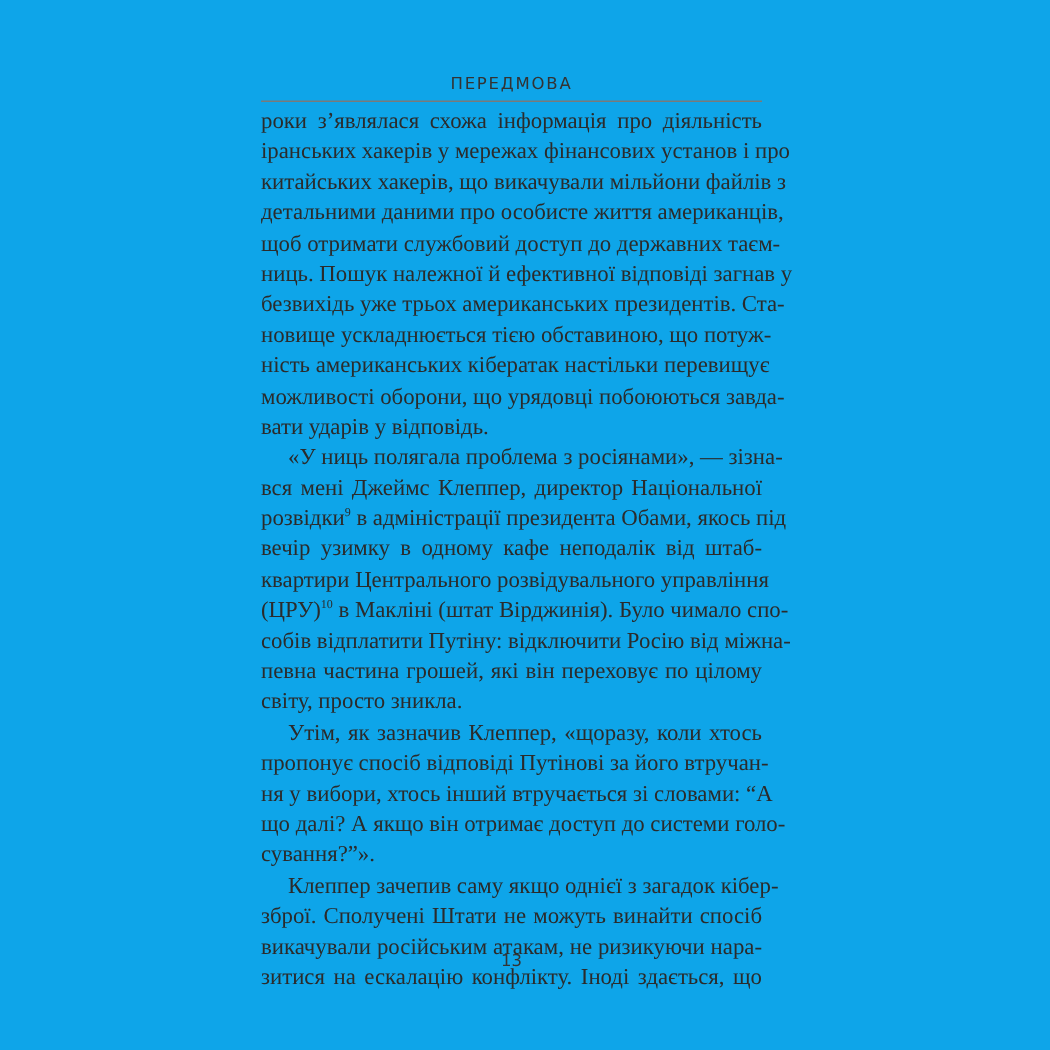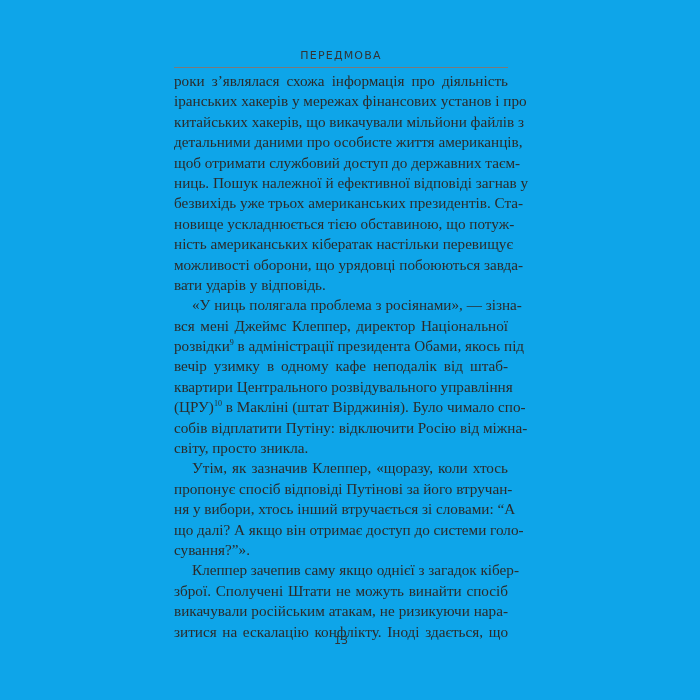--- a/index.html
+++ b/index.html
@@ -101,20 +101,21 @@
     </div>
 
     <div>
       <span class="line indent">«У ниць полягала проблема з росіянами», — зізна-</span>
       <span class="line">вся мені Джеймс Клеппер, директор Національної</span>
       <span class="line"><span>розвідки</span><sup>9</sup><span> в адміністрації президента Обами, якось під</span></span>
       <span class="line">вечір узимку в одному кафе неподалік від штаб-</span>
       <span class="line">квартири Центрального розвідувального управління</span>
       <span class="line"><span>(ЦРУ)</span><sup>10</sup><span> в Макліні (штат Вірджинія). Було чимало спо-</span></span>
       <span class="line">собів відплатити Путіну: відключити Росію від міжна-</span>
+      <span class="line">певна частина грошей, які він переховує по цілому</span>
       <span class="line last">світу, просто зникла.</span>
     </div>
 
     <div>
       <span class="line indent">Утім, як зазначив Клеппер, «щоразу, коли хтось</span>
       <span class="line">пропонує спосіб відповіді Путінові за його втручан-</span>
       <span class="line">ня у вибори, хтось інший втручається зі словами: “А</span>
       <span class="line">що далі? А якщо він отримає доступ до системи голо-</span>
       <span class="line last">сування?”».</span>
     </div>

